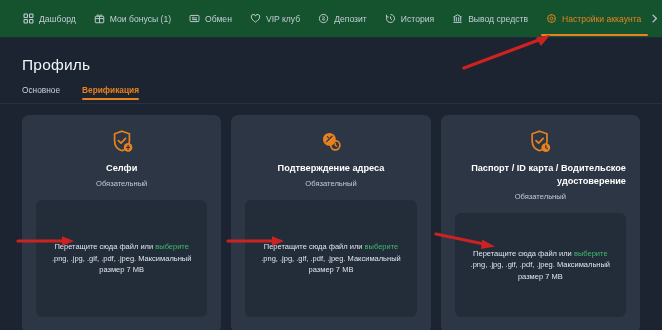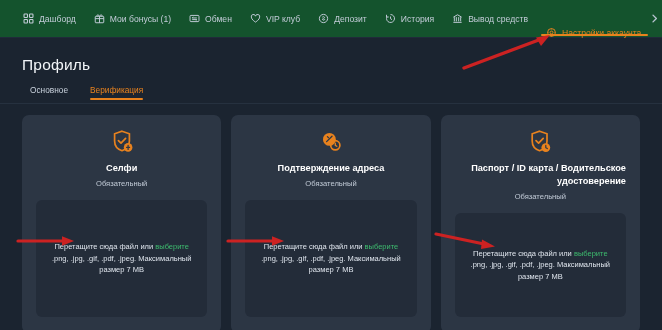--- a/index.html
+++ b/index.html
@@ -30,21 +30,21 @@
     align-items: center;
     gap: 5px;
     height: 38px;
     padding: 0 9px;
     font-size: 8.6px;
     color: #c3ccd8;
     white-space: nowrap;
     position: relative;
     cursor: pointer;
   }
-  .nav-item.active { color: #e8821e; align-items: flex-end; }
+  .nav-item.active { color: #e8821e; }
   .nav-item.active::after {
     content: "";
     position: absolute;
     left: 4px; right: 2px; bottom: 2px;
     height: 2px;
     background: #e8821e;
     border-radius: 1px;
   }
   .nav-ico { width: 11px; height: 11px; display:block; flex: 0 0 auto; }
   .nav-ico svg { display:block; width: 11px; height: 11px; }
@@ -65,31 +65,30 @@
     font-size: 15.5px;
     font-weight: normal;
     color: #f2f5f8;
     letter-spacing: .2px;
   }
   .subtabs {
     position: absolute;
     left: 22px; top: 85px;
     display: flex;
     gap: 22px;
-    margin-left: 8px;
   }
   .subtab {
     font-size: 8.3px;
     color: #c9d2dd;
     padding-bottom: 5px;
     position: relative;
     cursor: pointer;
     white-space: nowrap;
   }
-  .subtab.active { color: #e8821e; font-weight: normal; }
+  .subtab.active { color: #e8821e; font-weight: bold; }
   .subtab.active::after {
     content:"";
     position:absolute;
     left:0; right:0; bottom:0;
     height:2px;
     background:#e8821e;
     border-radius:1px;
   }
   .hdr-rule {
     position: absolute;

